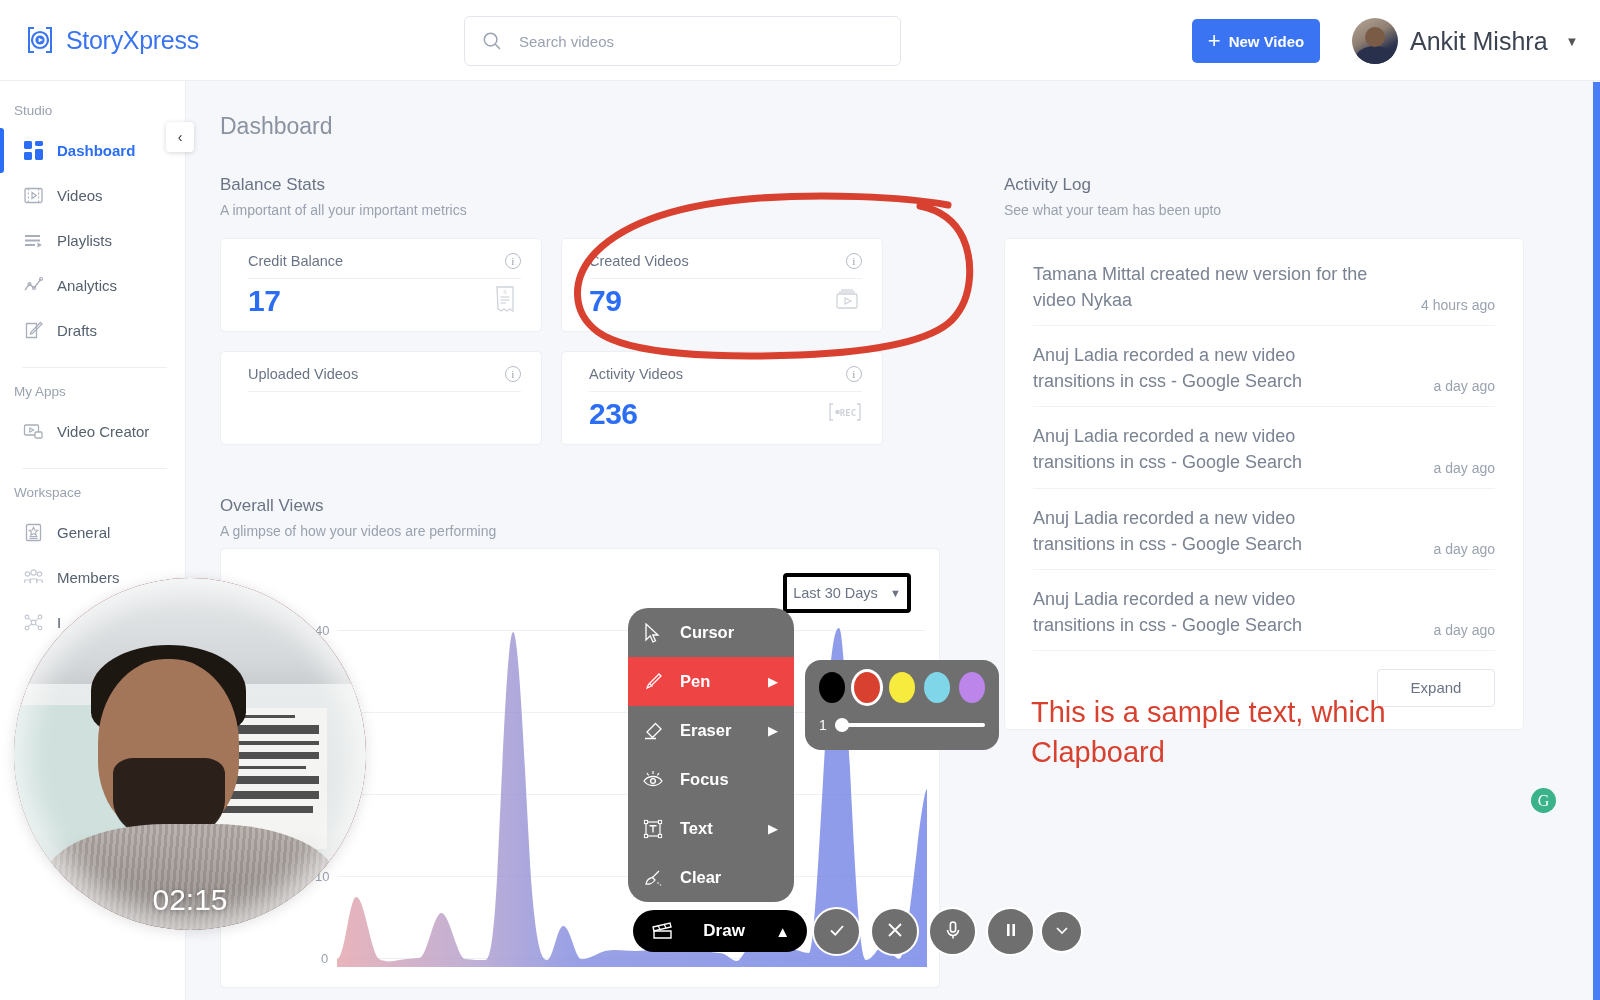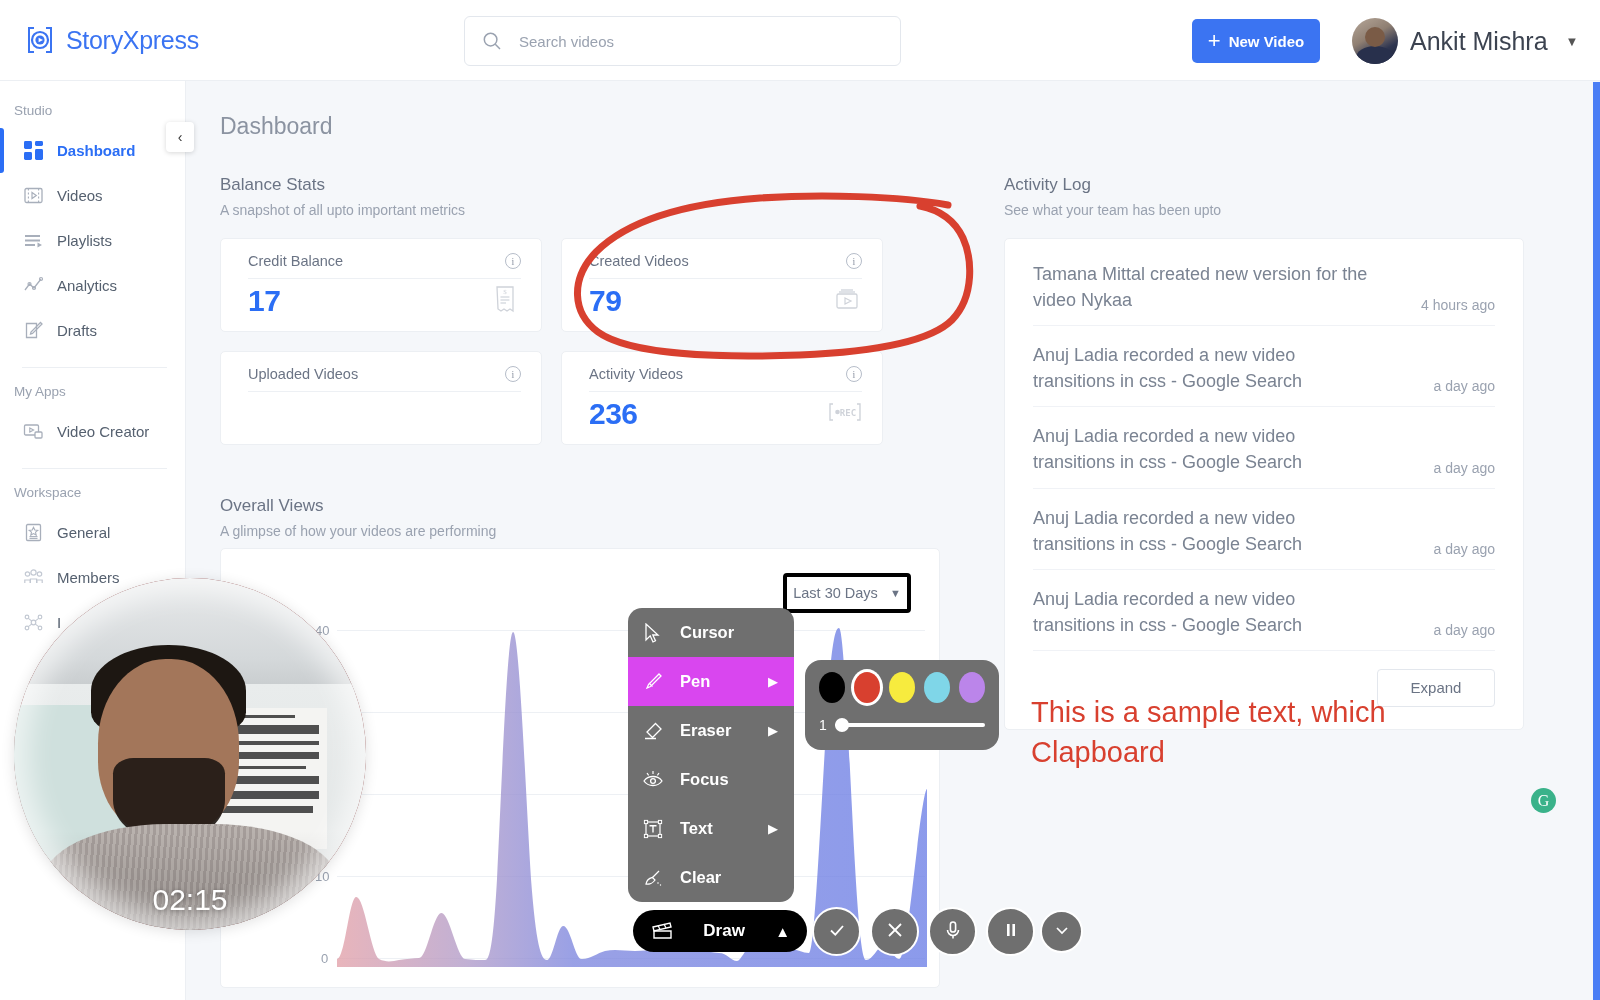--- a/index.html
+++ b/index.html
@@ -189,27 +189,27 @@
     color:#fff; font-size: 30px; text-shadow: 0 1px 4px rgba(0,0,0,.45);
   }
   .wc-shade { position:absolute; left:0; bottom:0; width:100%; height:28%;
     background: linear-gradient(180deg, rgba(0,0,0,0) 0%, rgba(0,0,0,.18) 100%); }
   .wc-fade { position:absolute; inset:0; border-radius:50%;
     box-shadow: inset 0 0 26px 14px rgba(255,255,255,.62); }
 
   
   .drawmenu {
     position:absolute; left: 628px; top: 608px; width: 166px;
-    background:#6f6f6f; border-radius: 14px; overflow:hidden; z-index: 50;
+    background:#6f6f6f; border-radius: 20px; overflow:hidden; z-index: 50;
   }
   .dm-item {
     height: 49px; display:flex; align-items:center; gap: 16px; padding-left: 14px;
     color:#fff; font-size: 16.5px; font-weight:bold; cursor:pointer; position:relative;
   }
-  .dm-item.sel { background:#d946ef; }
+  .dm-item.sel { background:#ef4444; }
   .dm-arrow { position:absolute; right: 16px; font-size: 13px; font-weight:400; }
   .dm-ic { width: 22px; height:22px; flex:none; display:flex; align-items:center; justify-content:center; }
 
   .penpanel {
     position:absolute; left: 805px; top: 660px; width: 194px; height: 90px;
     background:#6f6f6f; border-radius: 16px; z-index: 50; padding: 12px 14px;
   }
   .swatches { display:flex; gap: 9px; align-items:center; }
   .sw { width: 31px; height: 31px; border-radius:50%; cursor:pointer; }
   .sw.sel { box-shadow: 0 0 0 3px #fff; }
@@ -413,21 +413,21 @@
   <div class="collapse-btn">
     <span>‹</span>
   </div>
 
   <div class="main">
 
     <div class="pagetitle">Dashboard</div>
 
     <div class="lifetime">
       <div class="sec-title">Balance Stats</div>
-      <div class="sec-sub">A snapshot of all upto important metrics</div>
+      <div class="sec-sub">A important of all your important metrics</div>
 
       <div class="cards">
 
         <div class="card">
           <div class="card-top">
             <span class="card-label">Credit Balance</span>
             <span class="info-i">i</span>
           </div>
           <div class="card-rule"></div>
           <div class="card-bot">

